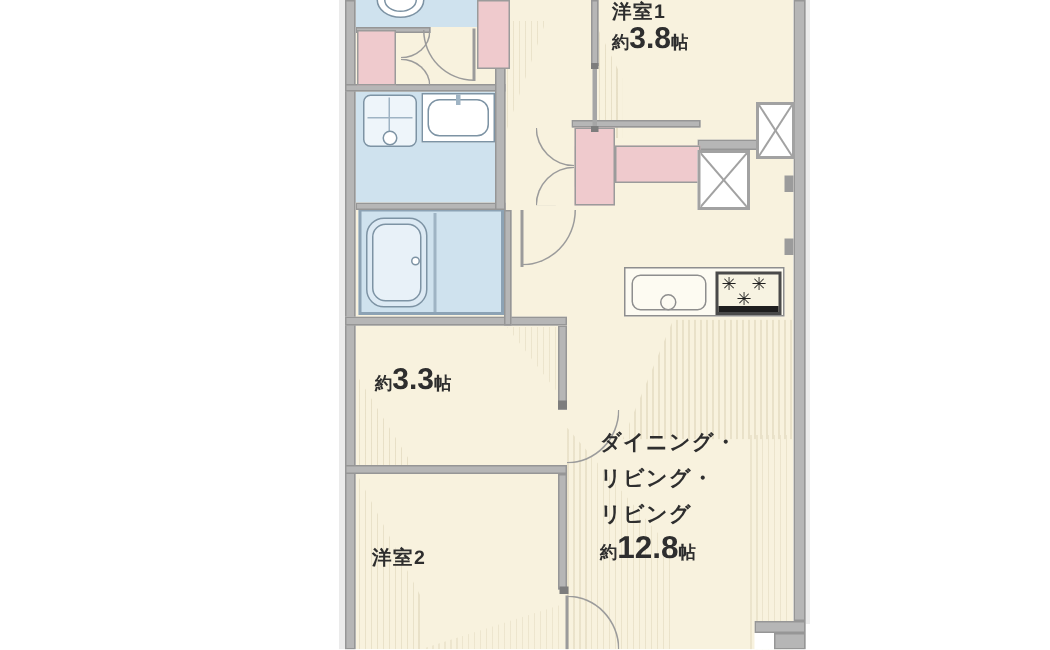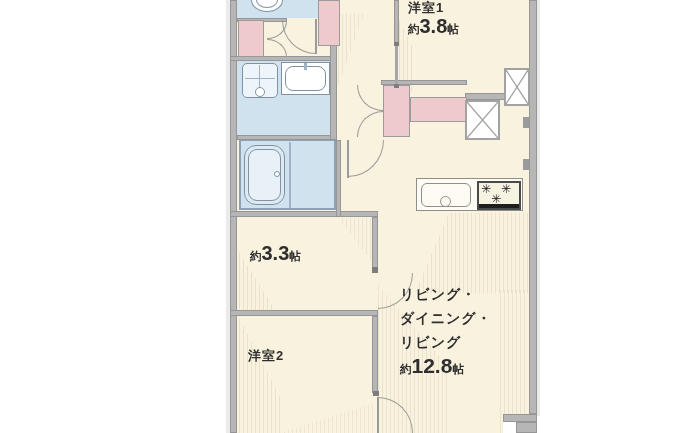--- a/index.html
+++ b/index.html
@@ -150,24 +150,24 @@
 
   <div class="room-label" style="left:408px;top:0;width:110px;">
     <div class="rname">洋室1</div>
     <div class="rarea"><span>約</span><span class="num">3.8</span><span>帖</span></div>
   </div>
 
   <div class="room-label" style="left:250px;top:242px;width:110px;">
     <div class="rarea"><span>約</span><span class="num">3.3</span><span>帖</span></div>
   </div>
 
-  <div class="room-label" style="left:248px;top:348px;width:110px;">
+  <div class="room-label" style="left:248px;top:364px;width:110px;">
     <div class="rname">洋室2</div>
   </div>
 
   <div class="room-label ldk" style="left:400px;top:282px;width:112px;">
+    <div class="rname">ダイニング・</div>
     <div class="rname">リビング・</div>
-    <div class="rname">ダイニング・</div>
     <div class="rname">リビング</div>
     <div class="rarea"><span>約</span><span class="num">12.8</span><span>帖</span></div>
   </div>
 
 </div>
 
 </body></html>

